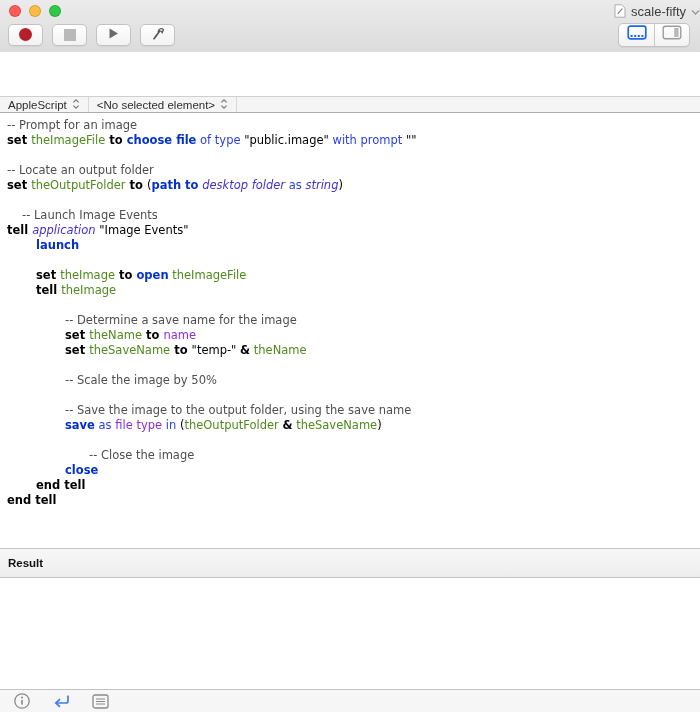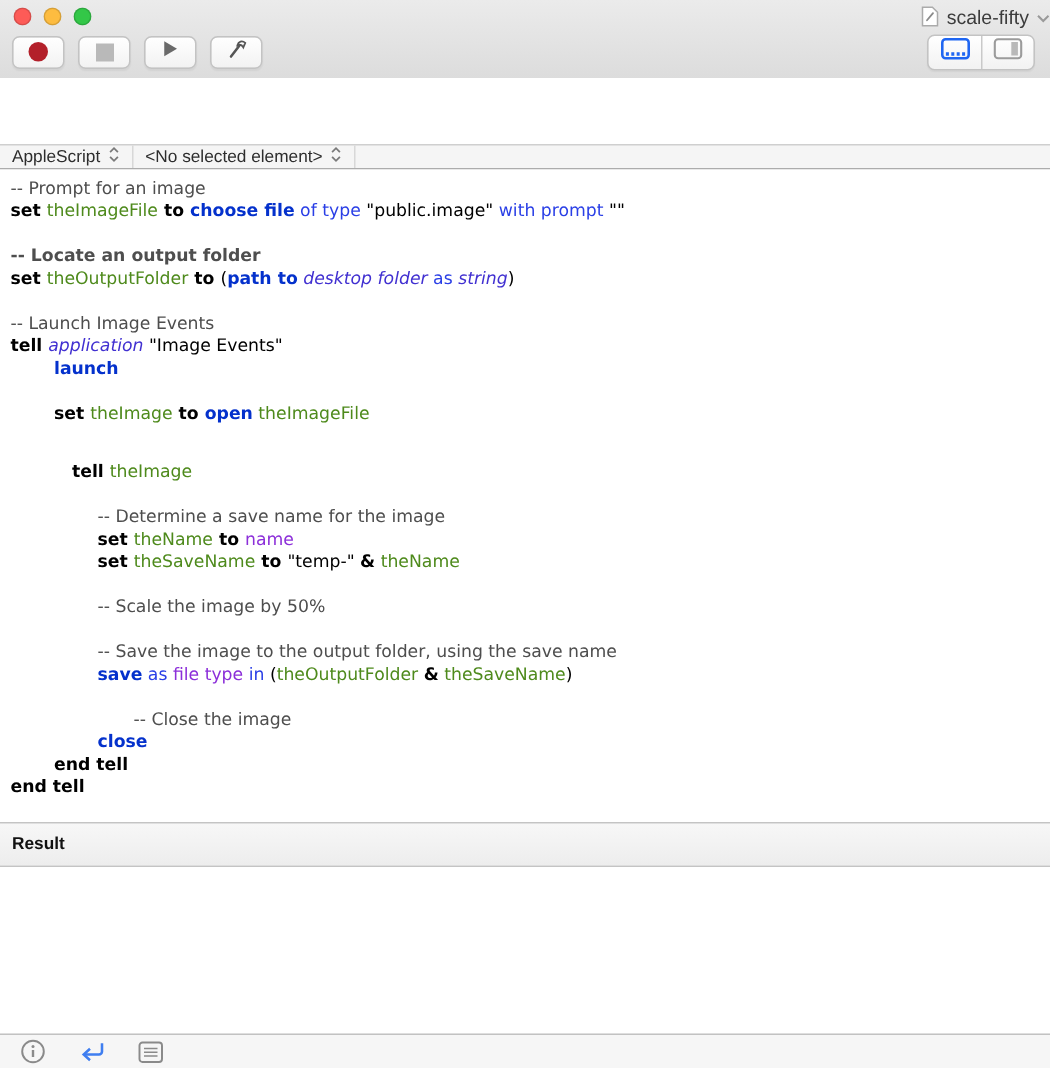--- a/index.html
+++ b/index.html
@@ -155,29 +155,29 @@
             <path d="M1.4 7.6 L4 10.2 L6.6 7.6" stroke="#7a7a7a" stroke-width="1.2"></path>
           </svg>
       </span>
     </div>
   </div>
 
   <div class="editor" id="code">
       <div class="code-line" style="padding-left: 7px;"><span class="tok-c">-- Prompt for an image</span></div>
       <div class="code-line" style="padding-left: 7px;"><span class="tok-k">set </span><span class="tok-v">theImageFile</span><span class="tok-k"> to </span><span class="tok-m">choose file</span><span class="tok-t"> </span><span class="tok-p">of type</span><span class="tok-t"> "public.image" </span><span class="tok-p">with prompt</span><span class="tok-t"> ""</span></div>
       <div class="code-line" style="padding-left: 7px;"></div>
-      <div class="code-line" style="padding-left: 7px; font-weight: bold;"><span class="tok-c">-- Locate an output folder</span></div>
+      <div class="code-line" style="padding-left: 7px;"><span class="tok-c">-- Locate an output folder</span></div>
       <div class="code-line" style="padding-left: 7px;"><span class="tok-k">set </span><span class="tok-v">theOutputFolder</span><span class="tok-k"> to </span><span class="tok-t">(</span><span class="tok-m">path to</span><span class="tok-t"> </span><span class="tok-cl">desktop folder</span><span class="tok-t"> </span><span class="tok-p">as</span><span class="tok-t"> </span><span class="tok-cl">string</span><span class="tok-t">)</span></div>
       <div class="code-line" style="padding-left: 7px;"></div>
-      <div class="code-line" style="padding-left: 7px;"><span class="tok-c">-- Launch Image Events</span></div>
+      <div class="code-line" style="padding-left: 22px;"><span class="tok-c">-- Launch Image Events</span></div>
       <div class="code-line" style="padding-left: 7px;"><span class="tok-k">tell </span><span class="tok-cl">application</span><span class="tok-t"> "Image Events"</span></div>
       <div class="code-line" style="padding-left: 36px;"><span class="tok-m">launch</span></div>
       <div class="code-line" style="padding-left: 7px;"></div>
       <div class="code-line" style="padding-left: 36px;"><span class="tok-k">set </span><span class="tok-v">theImage</span><span class="tok-k"> to </span><span class="tok-m">open</span><span class="tok-t"> </span><span class="tok-v">theImageFile</span></div>
-      <div class="code-line" style="padding-left: 48px; margin-top: 24px;"><span class="tok-k">tell </span><span class="tok-v">theImage</span></div>
+      <div class="code-line" style="padding-left: 36px;"><span class="tok-k">tell </span><span class="tok-v">theImage</span></div>
       <div class="code-line" style="padding-left: 7px;"></div>
       <div class="code-line" style="padding-left: 65px;"><span class="tok-c">-- Determine a save name for the image</span></div>
       <div class="code-line" style="padding-left: 65px;"><span class="tok-k">set </span><span class="tok-v">theName</span><span class="tok-k"> to </span><span class="tok-pr">name</span></div>
       <div class="code-line" style="padding-left: 65px;"><span class="tok-k">set </span><span class="tok-v">theSaveName</span><span class="tok-k"> to </span><span class="tok-t">"temp-" </span><span class="tok-k">&amp;</span><span class="tok-t"> </span><span class="tok-v">theName</span></div>
       <div class="code-line" style="padding-left: 7px;"></div>
       <div class="code-line" style="padding-left: 65px;"><span class="tok-c">-- Scale the image by 50%</span></div>
       <div class="code-line" style="padding-left: 7px;"></div>
       <div class="code-line" style="padding-left: 65px;"><span class="tok-c">-- Save the image to the output folder, using the save name</span></div>
       <div class="code-line" style="padding-left: 65px;"><span class="tok-m">save</span><span class="tok-t"> </span><span class="tok-p">as</span><span class="tok-t"> </span><span class="tok-pr">file type</span><span class="tok-t"> </span><span class="tok-p">in</span><span class="tok-t"> (</span><span class="tok-v">theOutputFolder</span><span class="tok-t"> </span><span class="tok-k">&amp;</span><span class="tok-t"> </span><span class="tok-v">theSaveName</span><span class="tok-t">)</span></div>
       <div class="code-line" style="padding-left: 7px;"></div>

